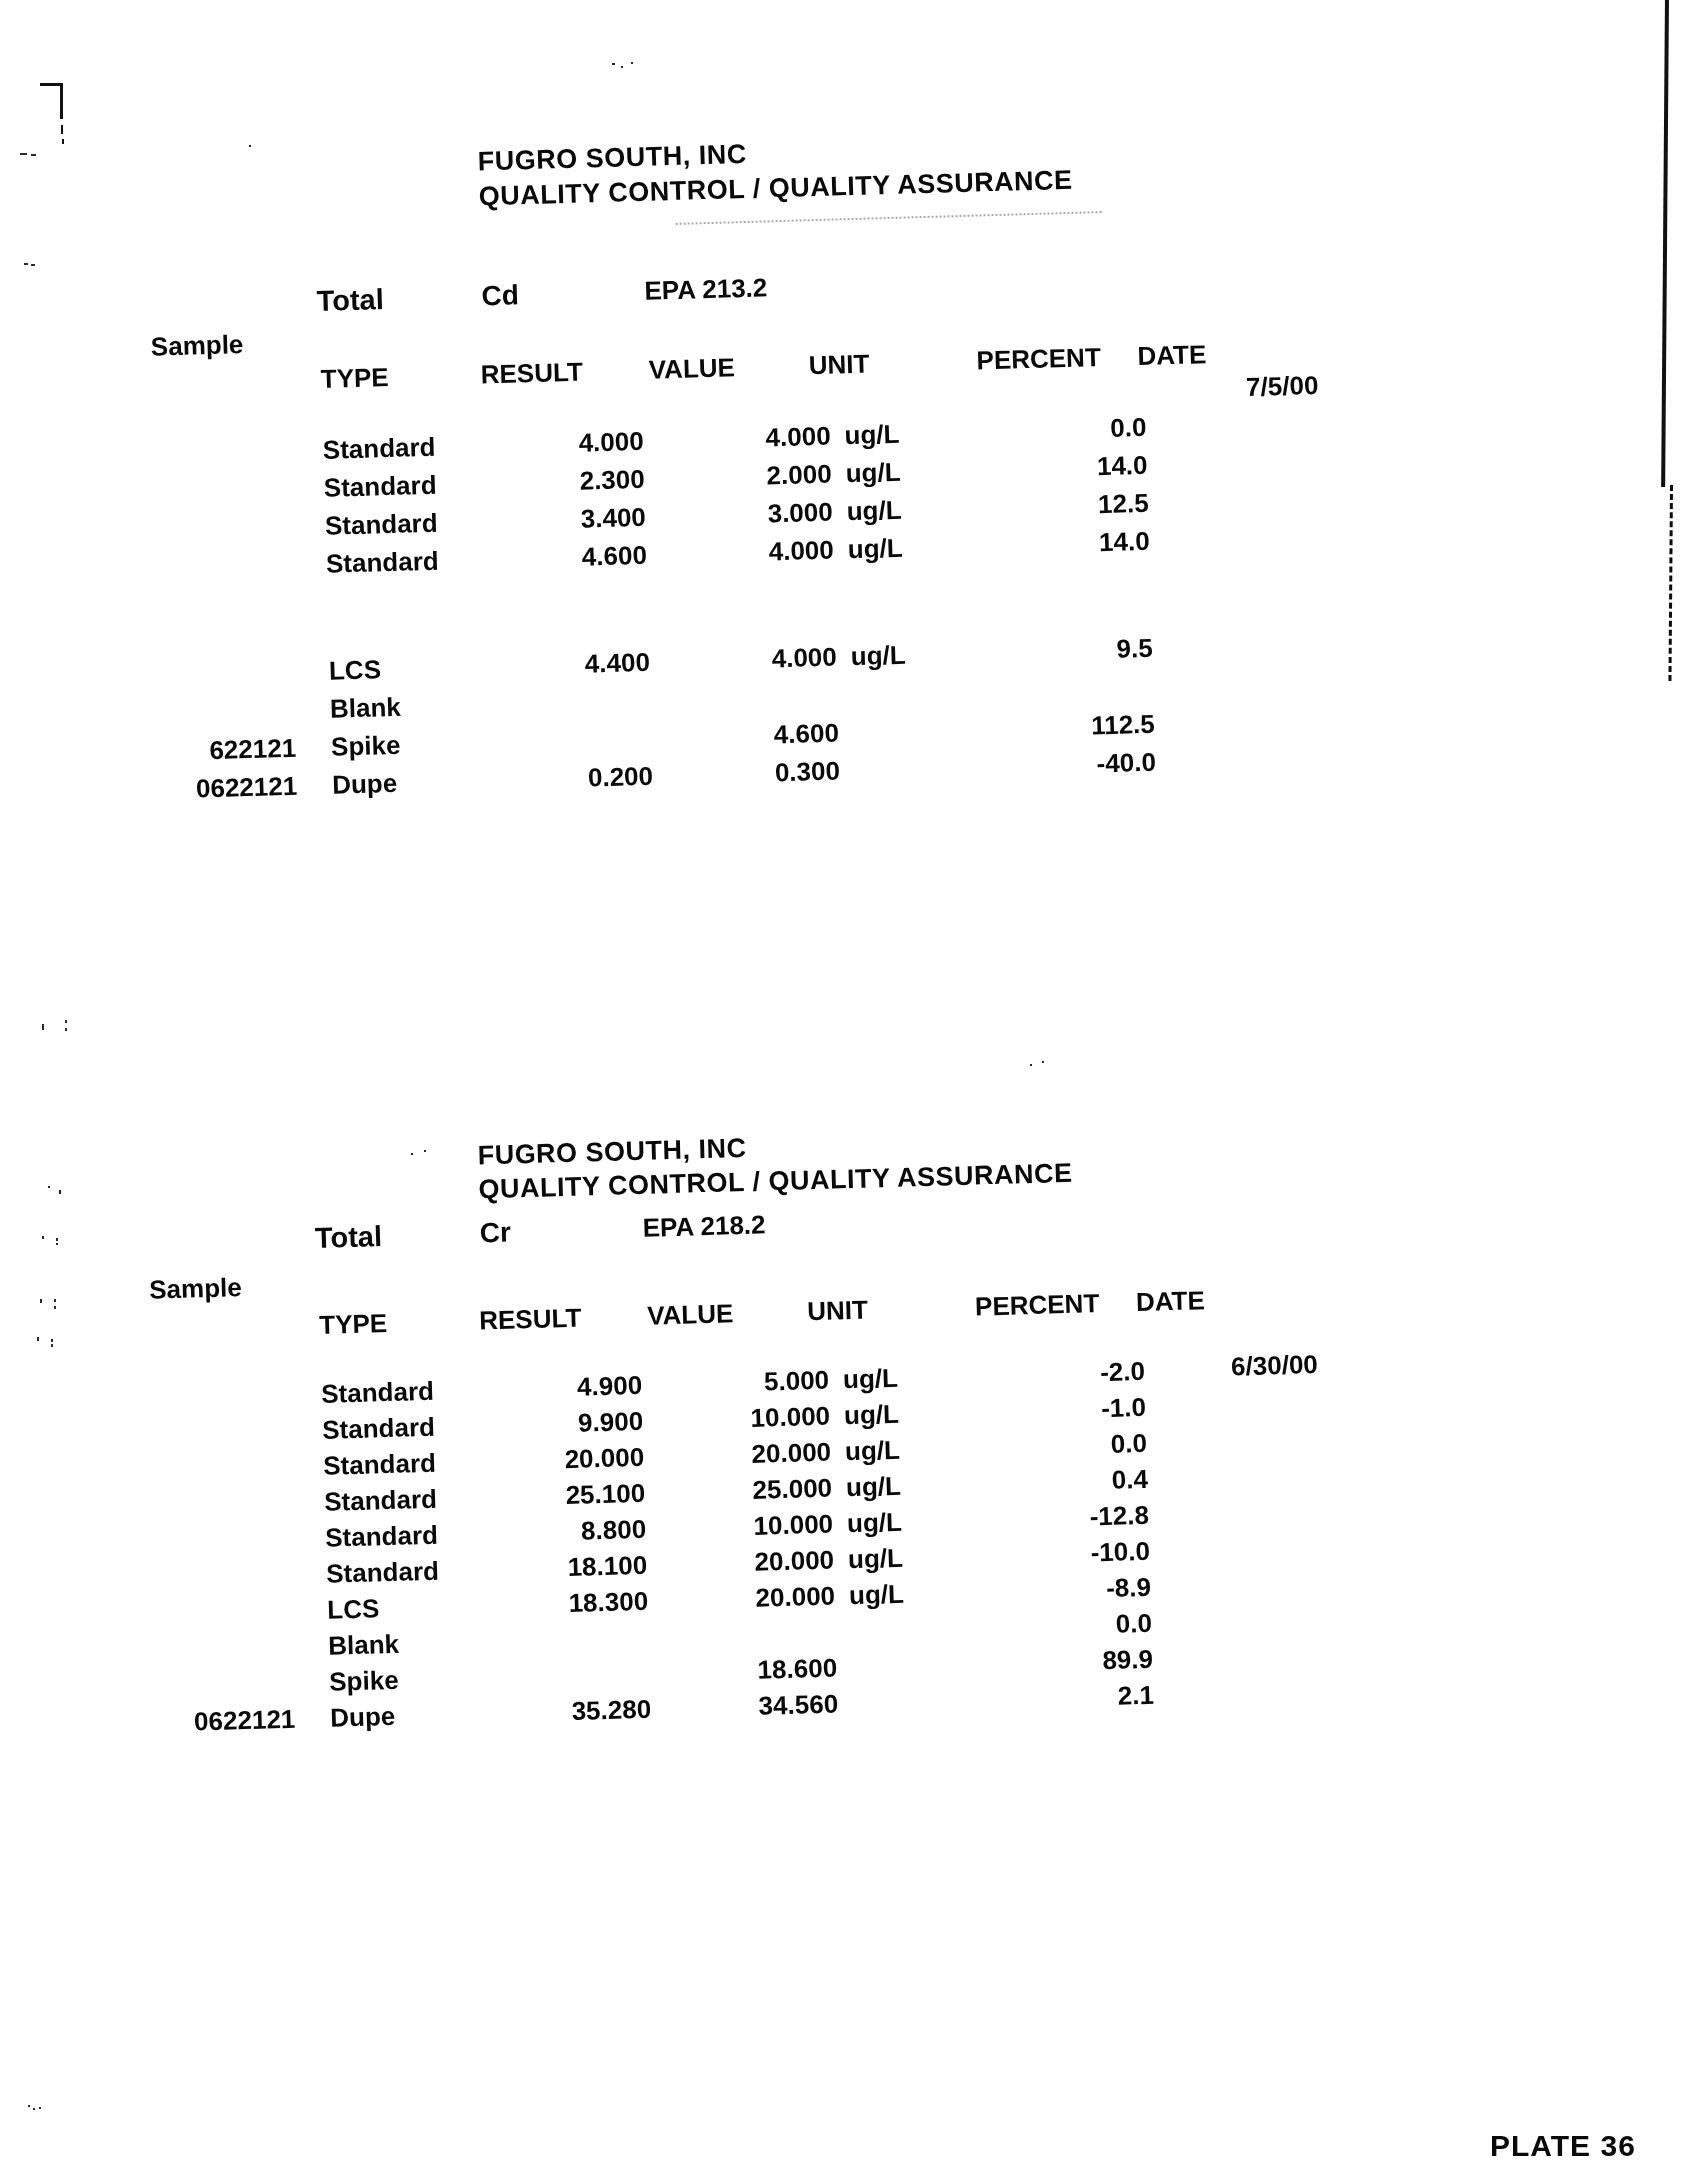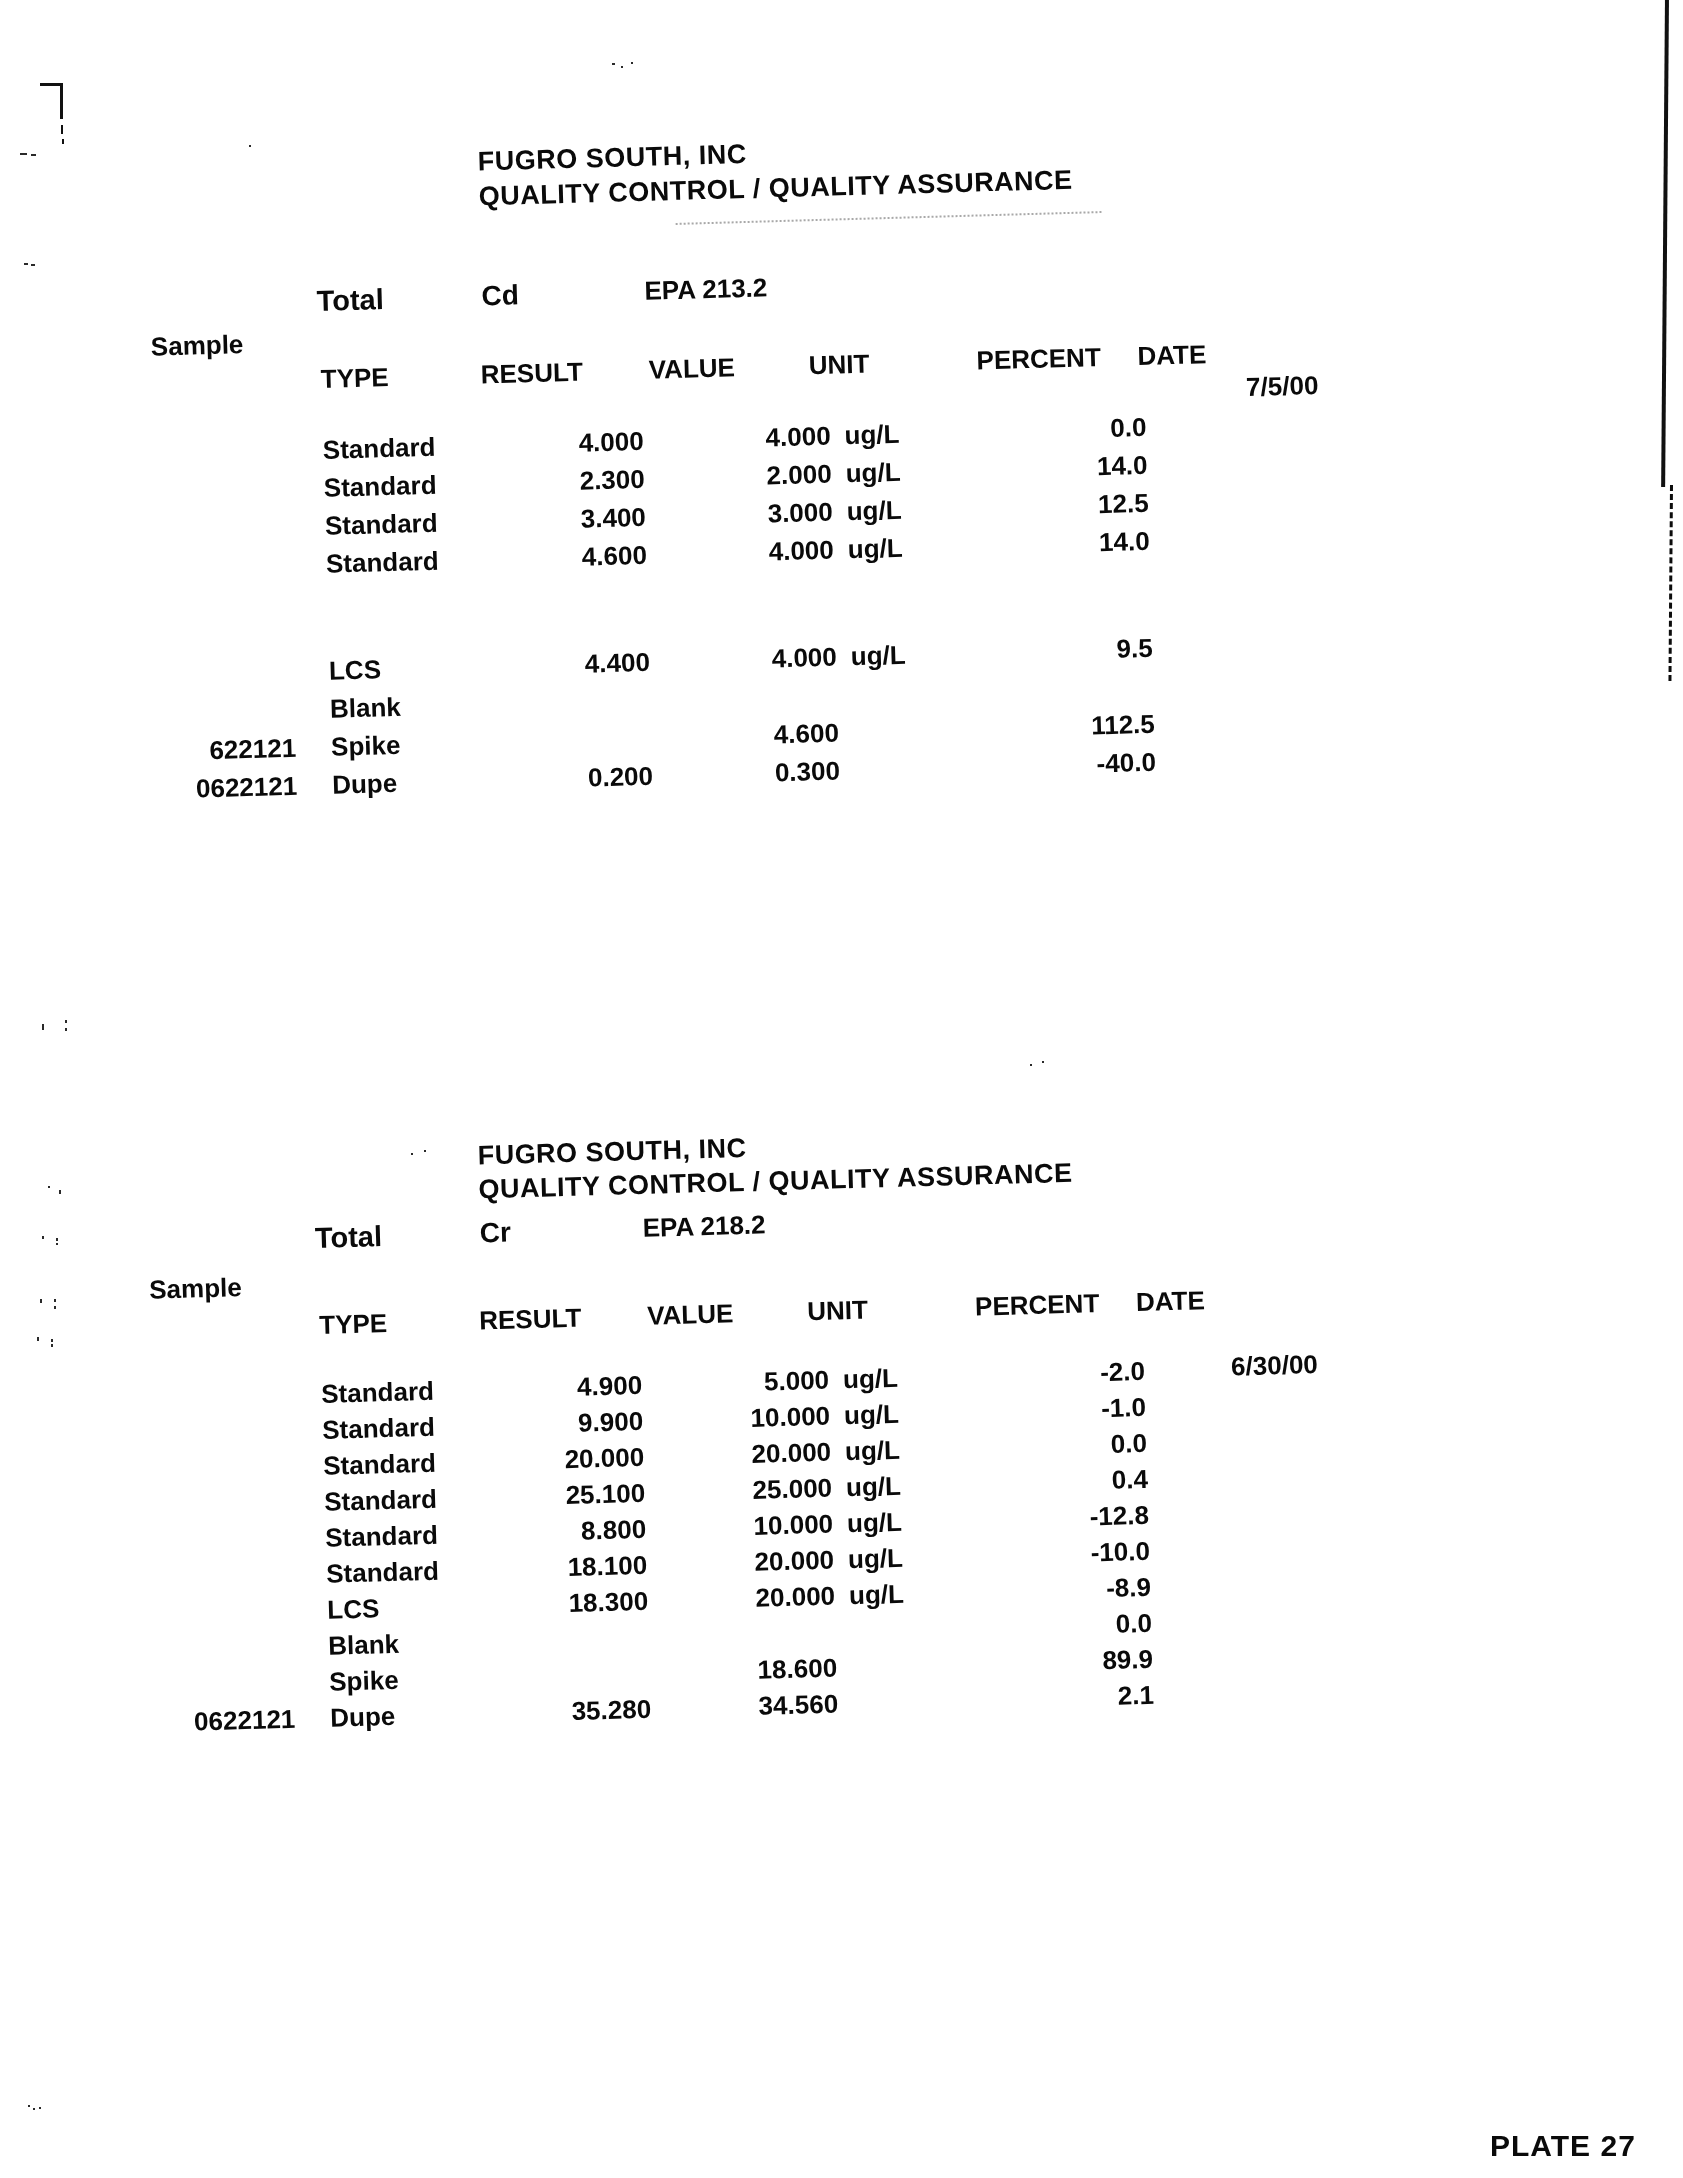--- a/index.html
+++ b/index.html
@@ -283,15 +283,15 @@
           <span class="cell c-sample">0622121</span>
           <span class="cell c-type">Dupe</span>
           <span class="cell c-result">35.280</span>
           <span class="cell c-value">34.560</span>
           <span class="cell c-unit"></span>
           <span class="cell c-percent">2.1</span>
         </div>
       </div>
   </div>
 
-  <div class="abs plate">PLATE 27</div>
+  <div class="abs plate">PLATE 36</div>
 </div>
 
 
 </body></html>

